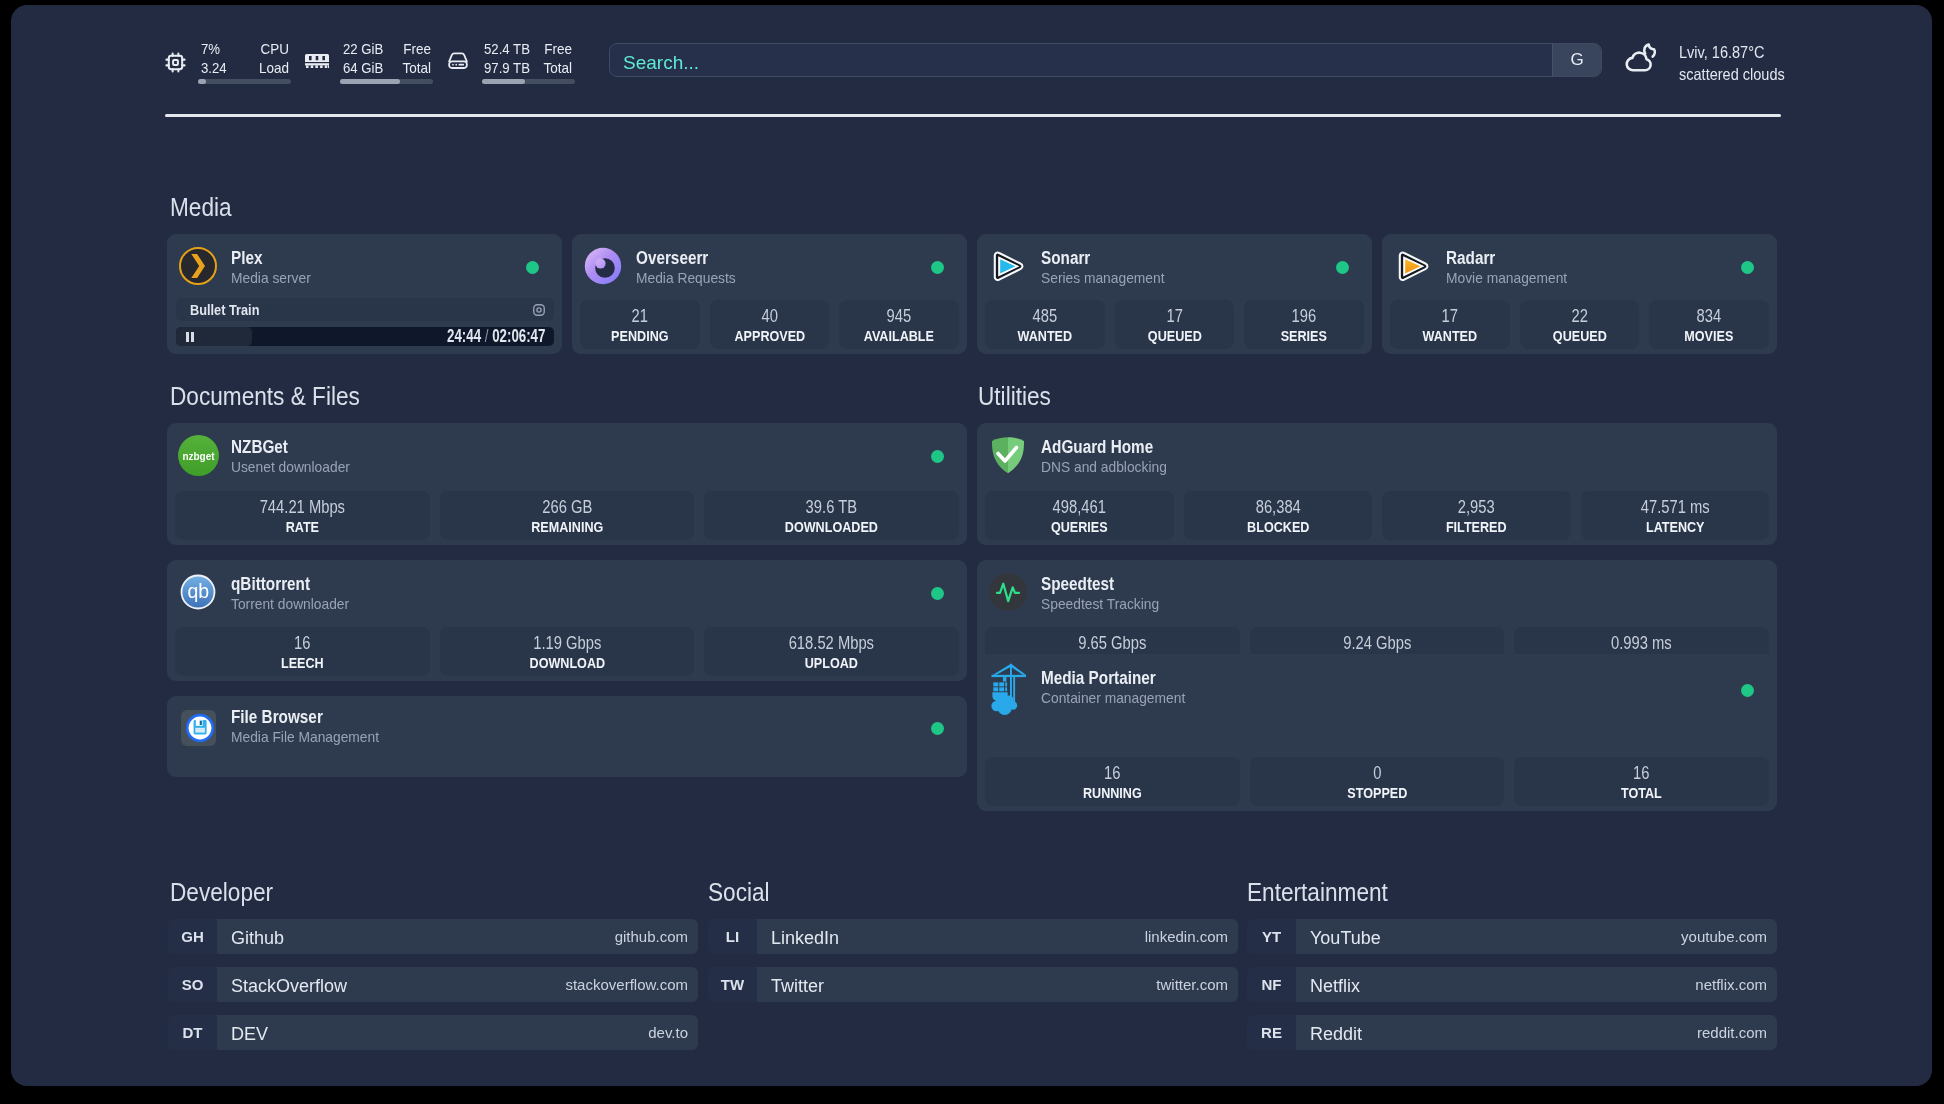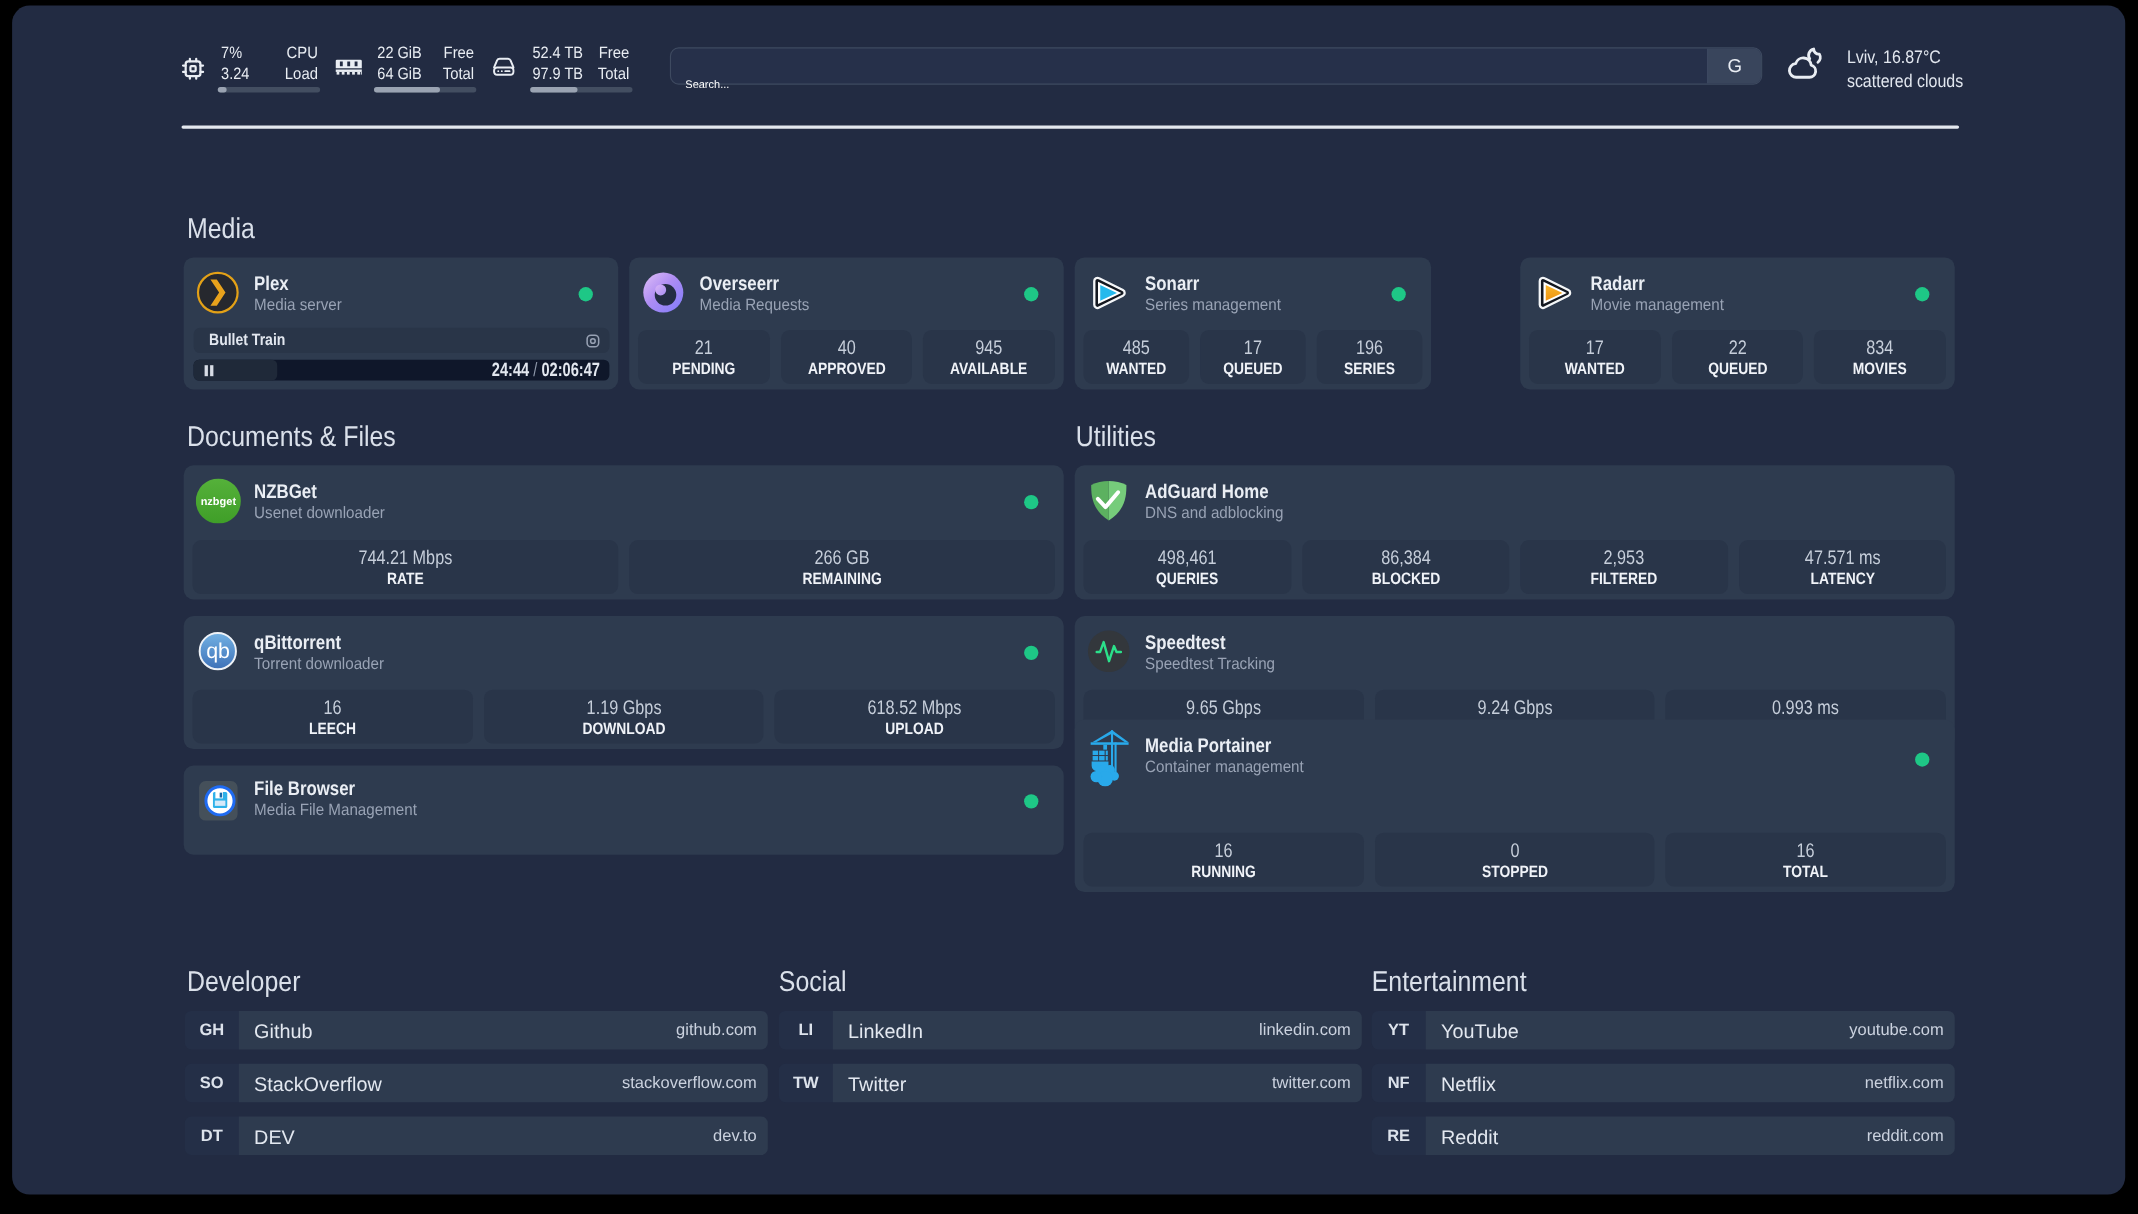--- a/index.html
+++ b/index.html
@@ -10,21 +10,21 @@
     background:#222B42; border-radius:16px; }
   .abs { position:absolute; }
 
   
   .stat-text { font-size:15px; line-height:19px; color:#E9EDF3; }
   .bar { position:absolute; height:5px; border-radius:2.5px; background:#434E61; }
   .bar > i { display:block; height:5px; border-radius:2.5px; background:#9AA3B2; }
 
   .search { position:absolute; left:609px; top:43px; width:993px; height:34px;
     background:#26304A; border:1px solid #3E4A60; border-radius:8px; }
-  .search .ph { position:absolute; left:13px; top:8px; font-size:10px; color:#ffffff;margin-top:20px; }
+  .search .ph { position:absolute; left:13px; top:8px; font-size:19px; color:#5eead4; }
   .search .gbtn { position:absolute; right:0; top:0; width:49px; height:32px;
     background:#39455C; border-left:1px solid #46526A; border-radius:0 7px 7px 0;
     color:#E9EDF3; font-size:17px; text-align:center; line-height:32px; }
 
   .divider { position:absolute; left:165px; top:114px; width:1616px; height:2.5px;
     background:#E3E7EE; border-radius:1.5px; }
 
   .weather-txt { position:absolute; left:1679px; top:41px; font-size:16.5px;
     line-height:22px; color:#E2E7EF; transform:scaleX(0.88); transform-origin:left center; white-space:nowrap; }
 
@@ -172,21 +172,21 @@
         <div class="snum">40</div>
         <div class="slab">APPROVED</div>
       </div>
     <div class="sbox">
         <div class="snum">945</div>
         <div class="slab">AVAILABLE</div>
       </div>
   </div>
 </div>
 
-<div class="card" style="left:977px;top:234px;width:324px;height:120px">
+<div class="card" style="left:977px;top:234px;width:395px;height:120px">
   <div class="titlerow">
     <svg class="appicon" viewBox="0 0 38 38">
       <path d="M10.2 6 L31.8 16.7 a2.9 2.9 0 0 1 0 5.2 L10.2 32.6 a2.9 2.9 0 0 1 -4.4 -2.5 V8.5 a2.9 2.9 0 0 1 4.4 -2.5 Z" fill="#141820" stroke="#F4F6F8" stroke-width="2.1"></path>
       <path d="M9.2 9.2 L30.4 19.3 L9.2 29.4 Z" fill="#FFFFFF"></path>
       <path d="M11.2 12.2 L26.4 19.3 L11.2 26.4 Z" fill="#25B9EC"></path>
     </svg>
     <div class="t1">Sonarr</div>
     <div class="t2">Series management</div>
   </div>
   <div class="dot"></div>
@@ -258,20 +258,24 @@
   </div>
   <div class="dot"></div>
   <div class="stats">
     <div class="sbox">
         <div class="snum">744.21 Mbps</div>
         <div class="slab">RATE</div>
       </div>
     <div class="sbox">
         <div class="snum">266 GB</div>
         <div class="slab">REMAINING</div>
+      </div>
+    <div class="sbox">
+        <div class="snum">39.6 TB</div>
+        <div class="slab">DOWNLOADED</div>
       </div>
   </div>
 </div>
 
 <div class="card" style="left:167px;top:560px;width:800px;height:121px">
   <div class="titlerow">
     <svg class="appicon" viewBox="0 0 38 38">
       <defs>
           <linearGradient id="qbg" x1="0" y1="0" x2="0" y2="1">
         <stop offset="0" stop-color="#73B1E3"></stop>

